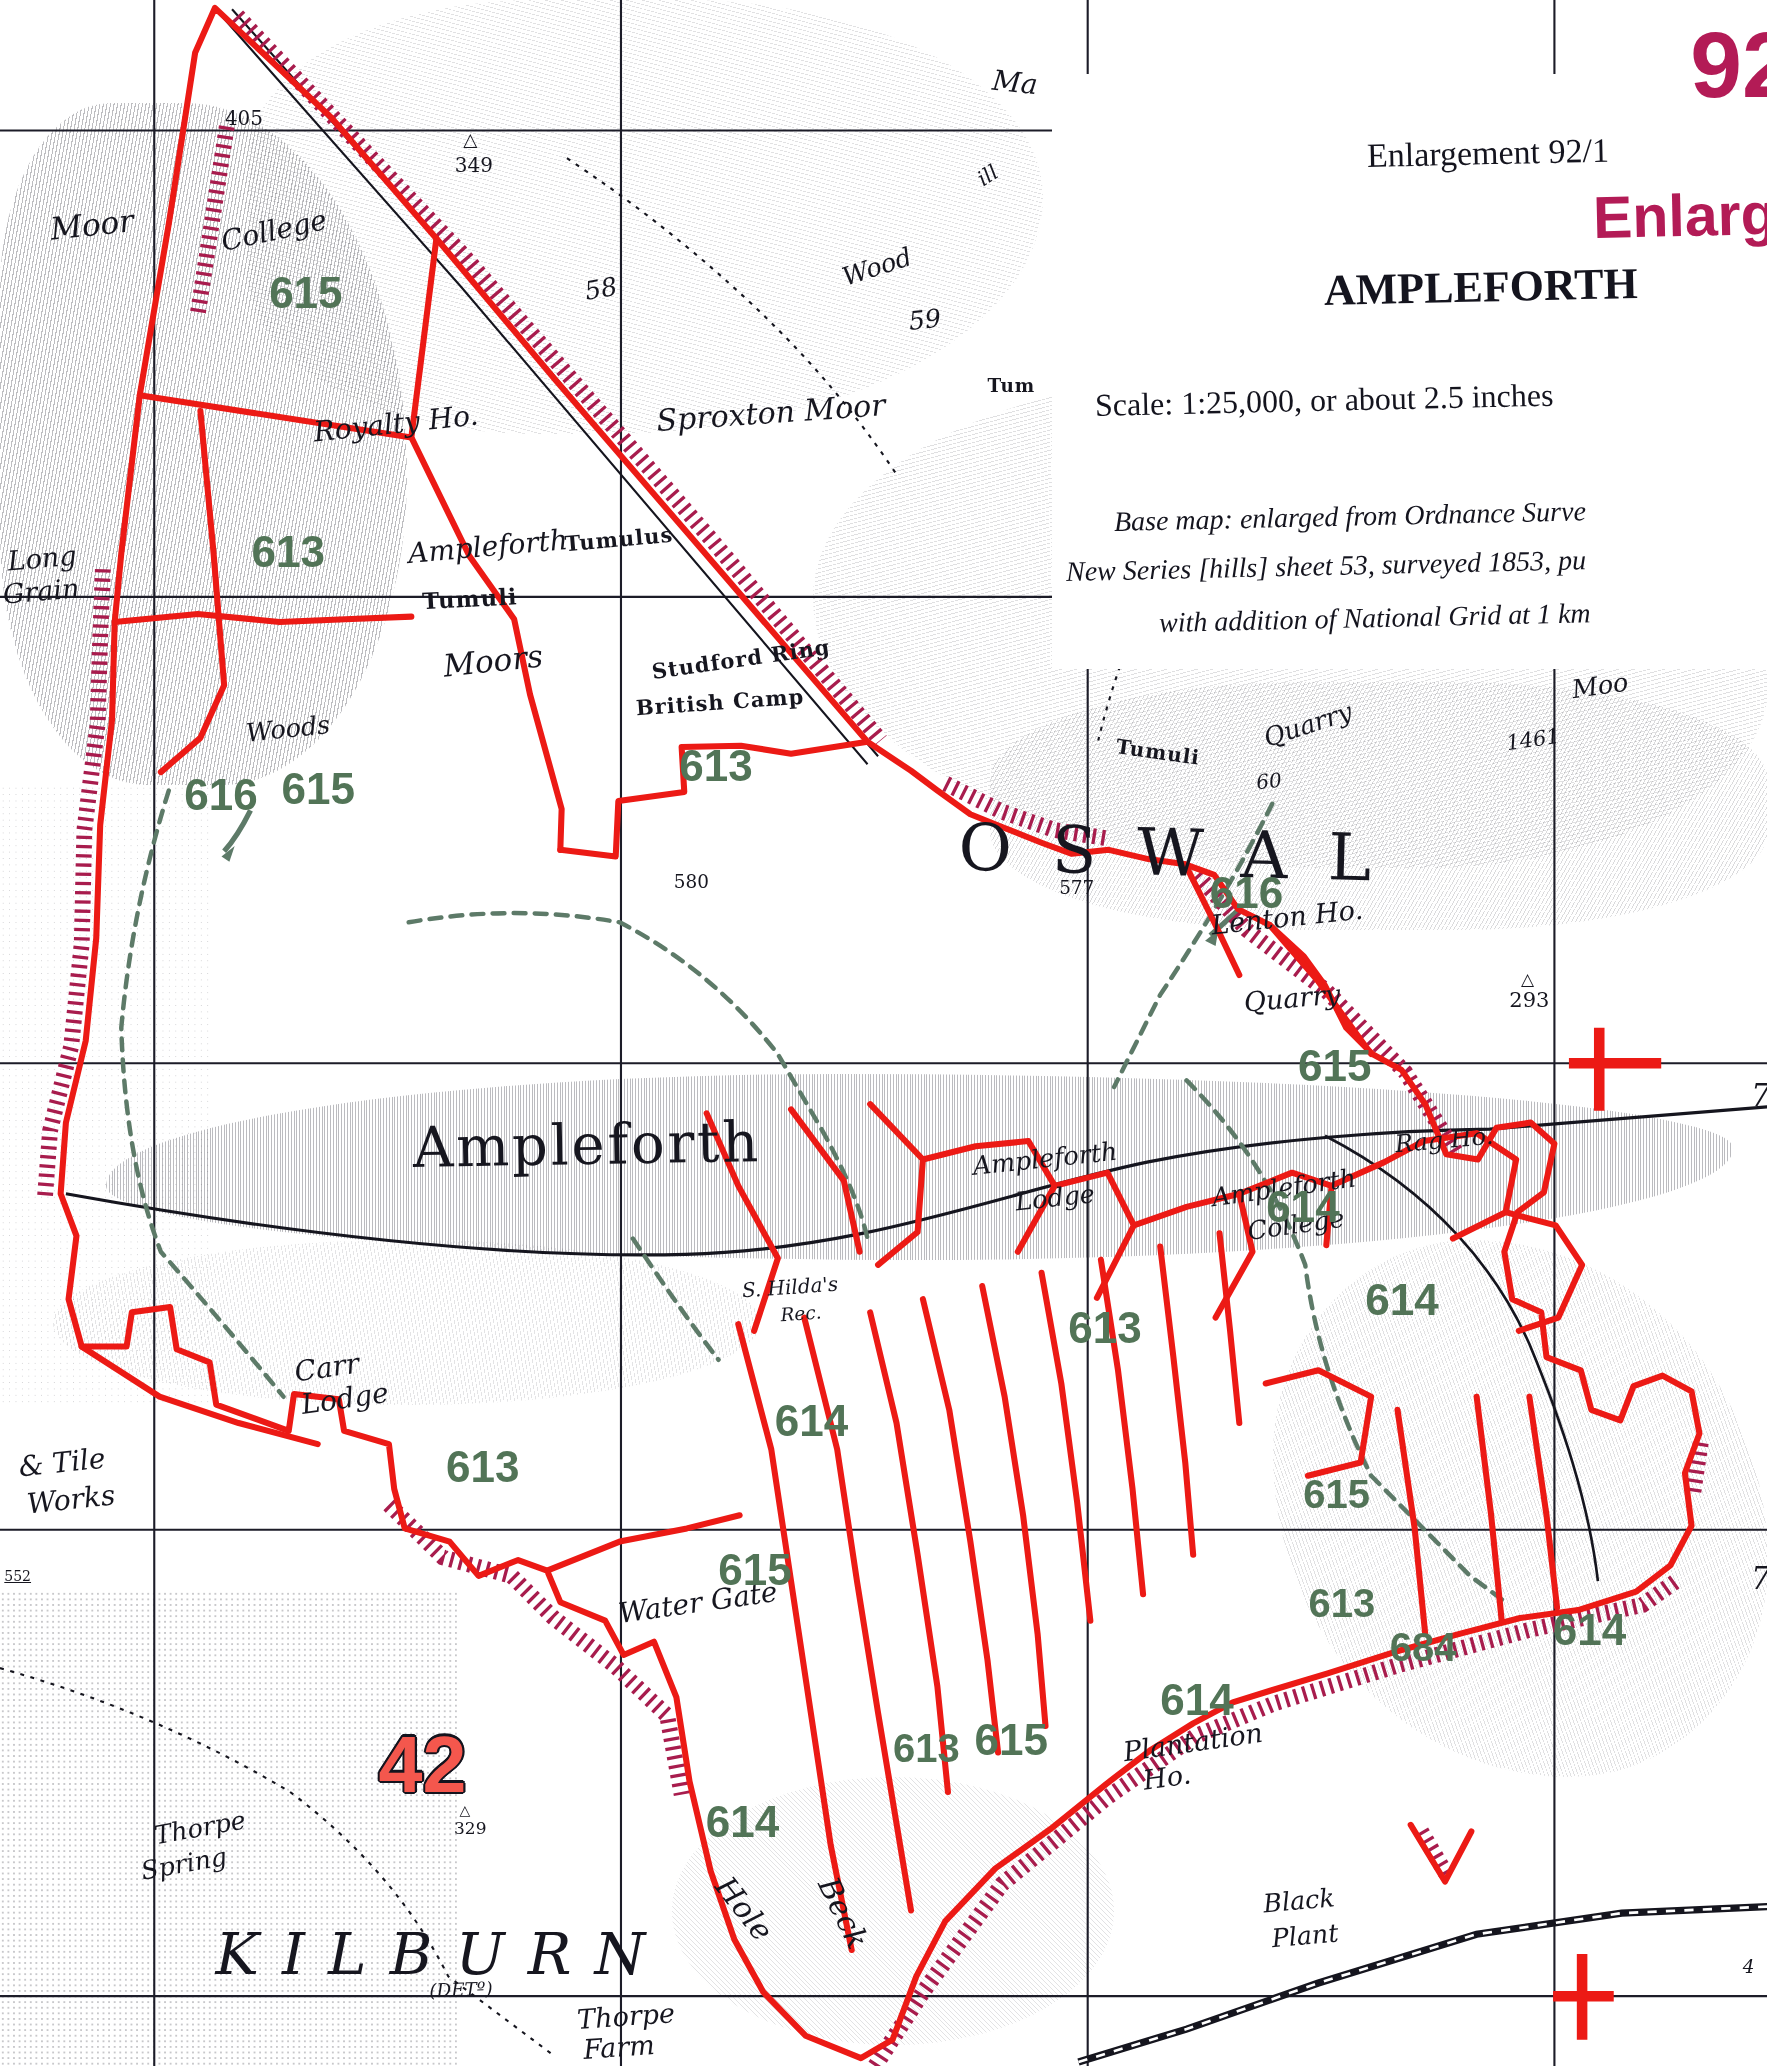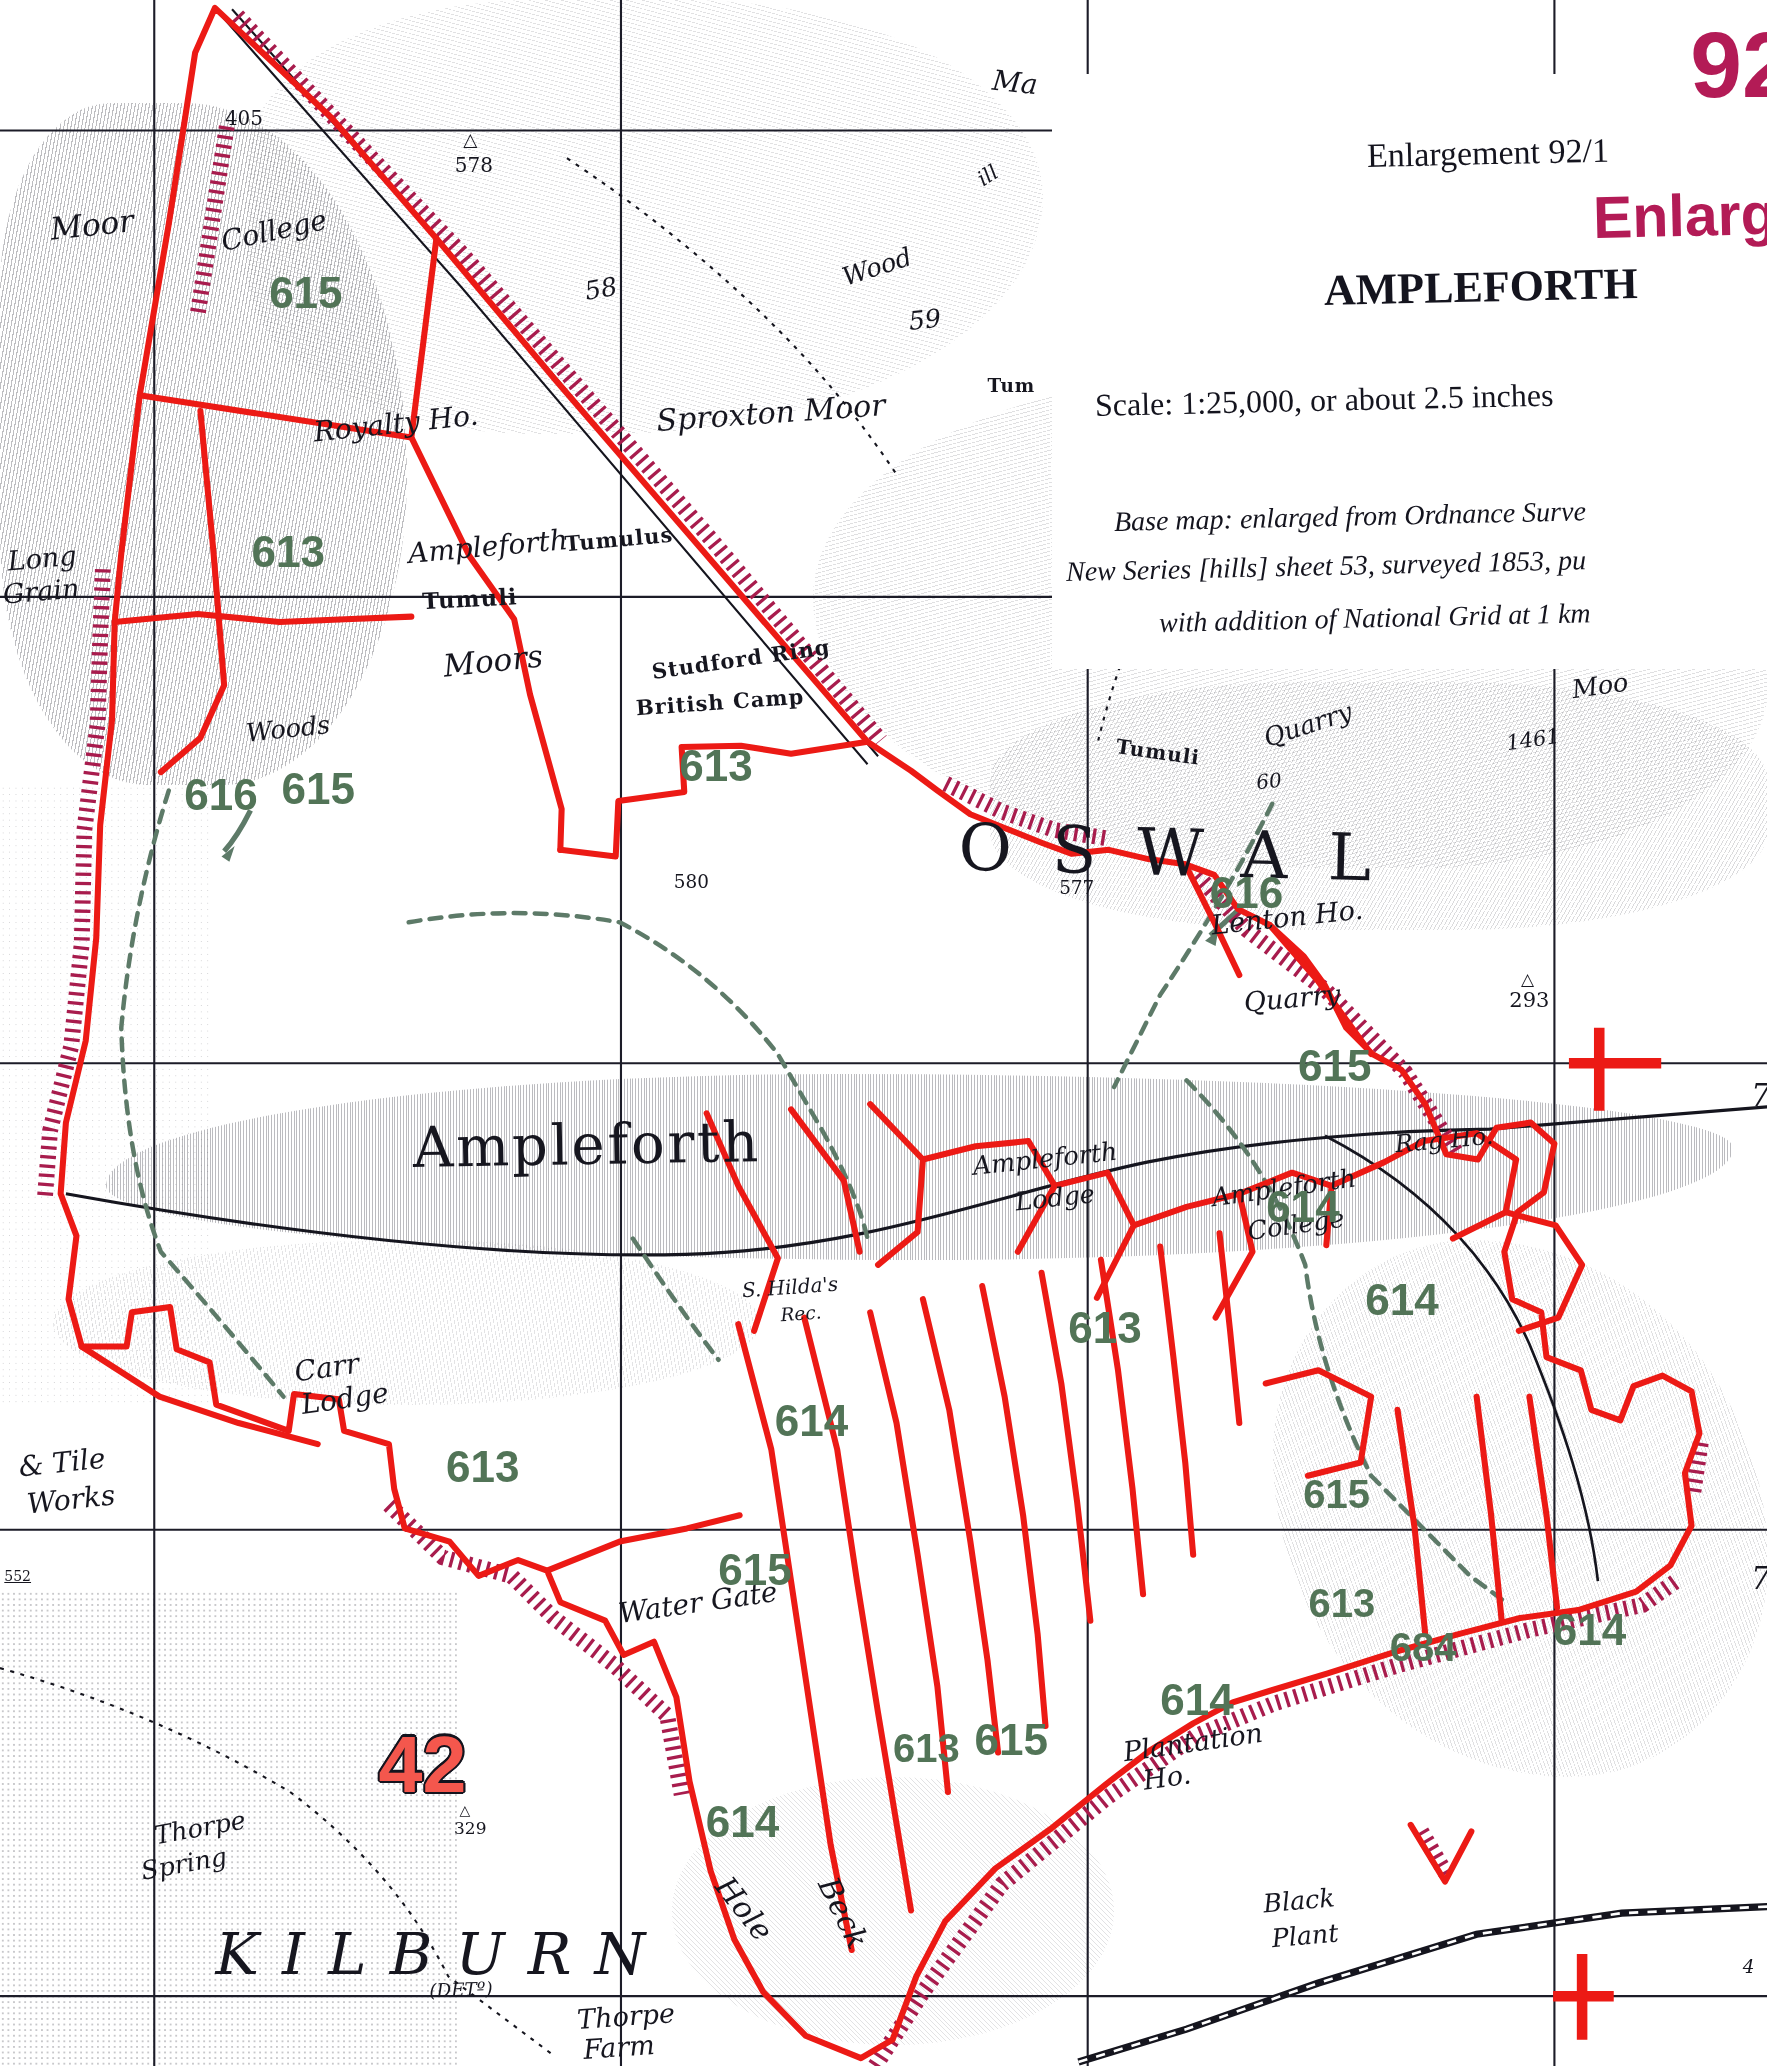--- a/index.html
+++ b/index.html
@@ -128,21 +128,21 @@
     <span class="tb tb-it" style="left:15%;top:89.5%;font-size:28px;">with addition of National Grid at 1 km</span>
   </div>
   <div class="corner-patch"></div>
   <span class="lbl tb-mag" style="left:95.6%;top:0.9%;font-size:93px;font-weight:bold;font-family:'Liberation Sans',sans-serif;">92</span>
 
   <div id="labels">
       <span class="lbl it" style="left: 5.2%; top: 10.9%; font-size: 31px; transform: translate(-50%, -50%) rotate(-6deg);">Moor</span>
       <span class="lbl it" style="left: 15.5%; top: 11.2%; font-size: 28px; transform: translate(-50%, -50%) rotate(-12deg);">College</span>
       <span class="lbl num" style="left: 13.8%; top: 5.7%; font-size: 20px; transform: translate(-50%, -50%) rotate(0deg);">405</span>
       <span class="lbl tri" style="left: 26.6%; top: 6.8%; font-size: 18.4px; transform: translate(-50%, -50%) rotate(0deg);">△</span>
-      <span class="lbl num" style="left: 26.8%; top: 8%; font-size: 20px; transform: translate(-50%, -50%) rotate(0deg);">578</span>
+      <span class="lbl num" style="left: 26.8%; top: 8%; font-size: 20px; transform: translate(-50%, -50%) rotate(0deg);">349</span>
       <span class="lbl it" style="left: 34%; top: 14%; font-size: 25.4px; transform: translate(-50%, -50%) rotate(-10deg);">58</span>
       <span class="lbl it" style="left: 52.3%; top: 15.5%; font-size: 25.4px; transform: translate(-50%, -50%) rotate(-6deg);">59</span>
       <span class="lbl it" style="left: 49.6%; top: 12.9%; font-size: 25.4px; transform: translate(-50%, -50%) rotate(-18deg);">Wood</span>
       <span class="lbl it" style="left: 57.4%; top: 4%; font-size: 28px; transform: translate(-50%, -50%) rotate(6deg);">Ma</span>
       <span class="lbl it" style="left: 55.9%; top: 8.5%; font-size: 21px; transform: translate(-50%, -50%) rotate(-32deg);">ill</span>
       <span class="lbl goth" style="left: 57.2%; top: 18.7%; font-size: 18.4px; transform: translate(-50%, -50%) rotate(0deg);">Tum</span>
       <span class="lbl it" style="left: 43.6%; top: 20%; font-size: 30px; transform: translate(-50%, -50%) rotate(-4deg);">Sproxton Moor</span>
       <span class="lbl it" style="left: 22.4%; top: 20.5%; font-size: 28px; transform: translate(-50%, -50%) rotate(-6deg);">Royalty Ho.</span>
       <span class="lbl it" style="left: 27.6%; top: 26.5%; font-size: 28px; transform: translate(-50%, -50%) rotate(-5deg);">Ampleforth</span>
       <span class="lbl goth" style="left: 26.6%; top: 29%; font-size: 22.6px; transform: translate(-50%, -50%) rotate(-3deg);">Tumuli</span>

